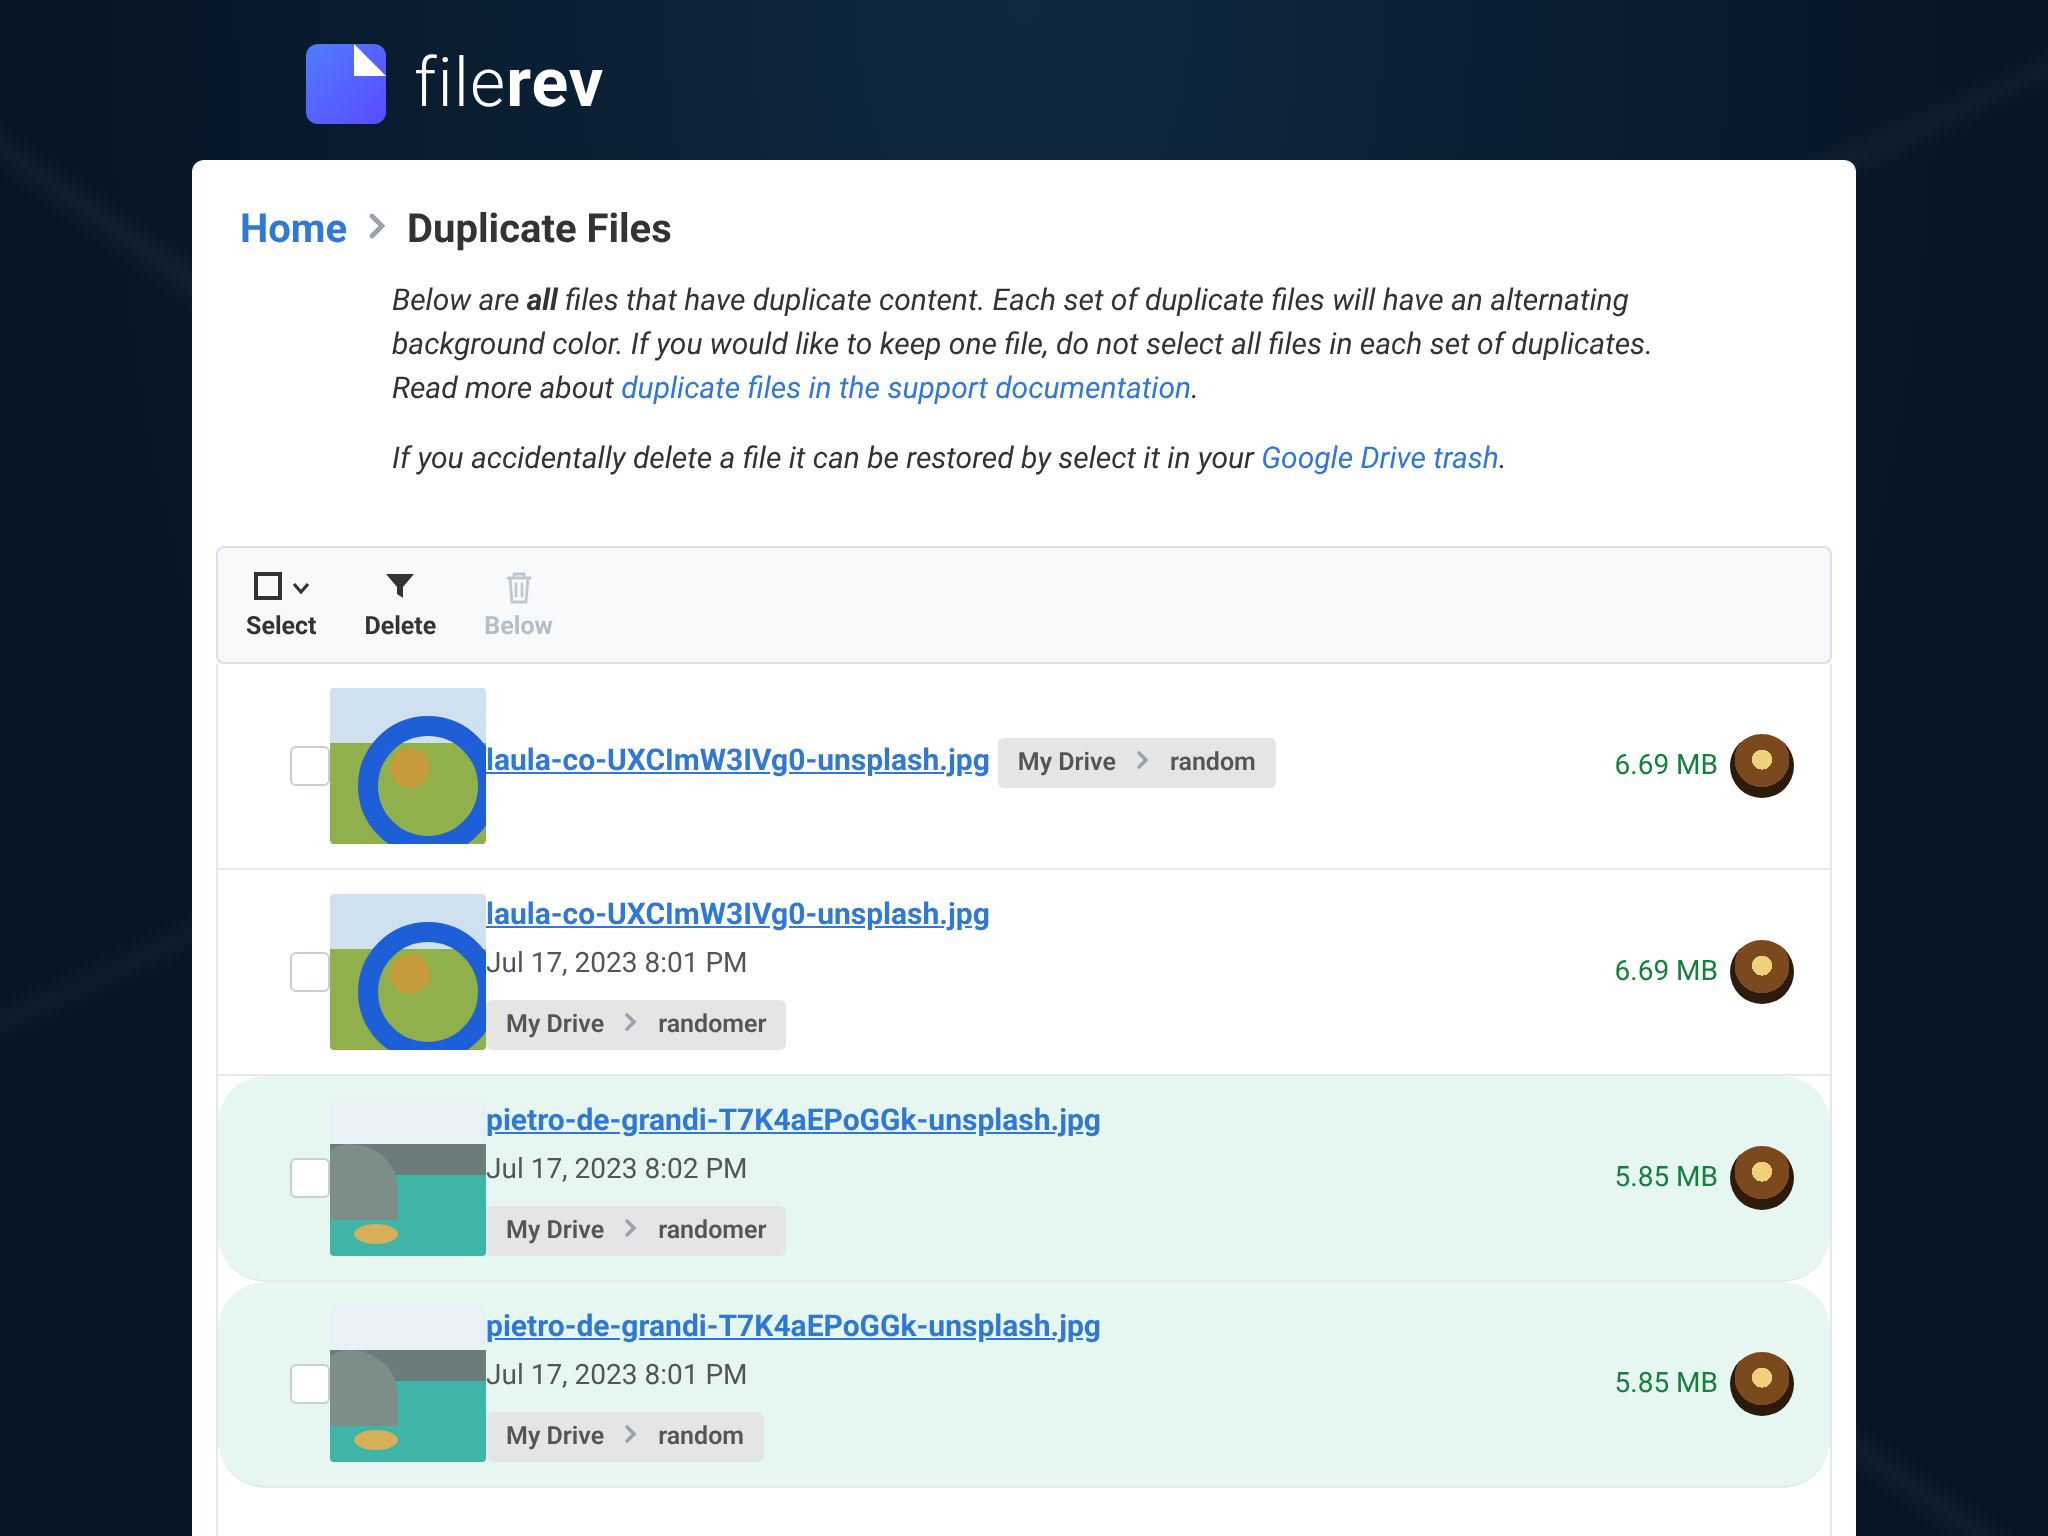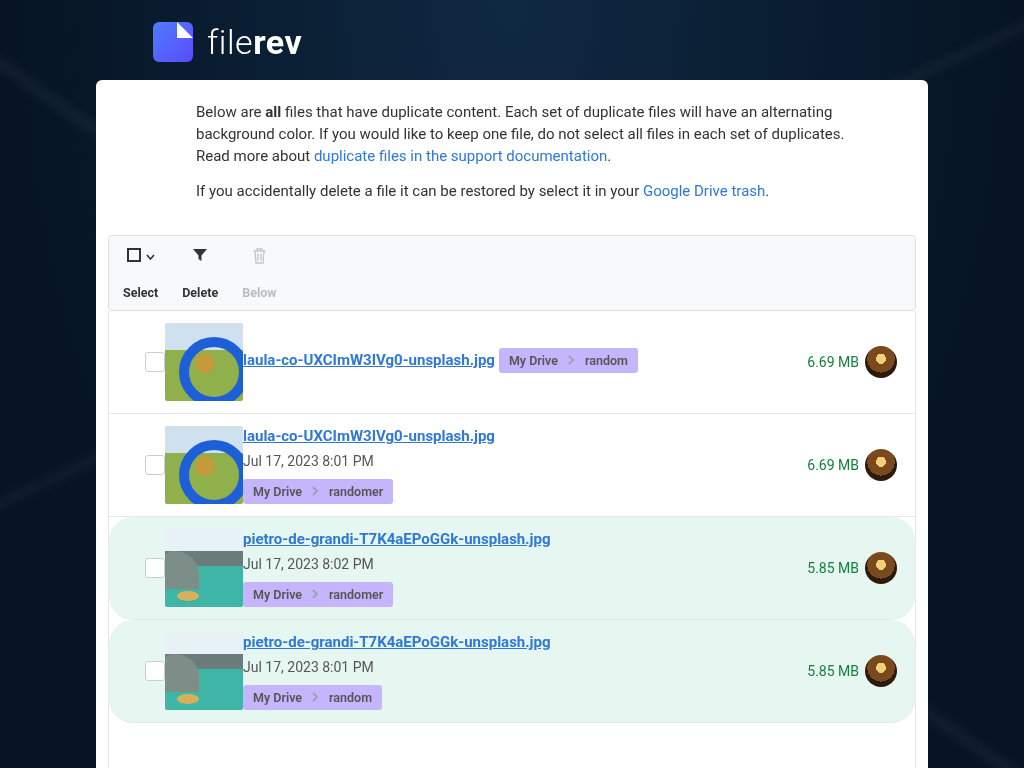--- a/index.html
+++ b/index.html
@@ -68,38 +68,39 @@
     font-weight: 700;
   }
   .breadcrumb a { color: #2f78d6; text-decoration: none; }
   .bc-sep { color: #9aa2ab; font-size: 16px; }
   .bc-current { color: #333; }
   .intro {
     padding: 0 80px 18px 100px;
     color: #333;
     font-size: 15px;
     line-height: 1.45;
+    font-style: italic;
   }
   .intro p { margin-bottom: 14px; }
   .intro a { color: #2f78d6; text-decoration: none; }
   .intro b { font-weight: 700; }
   .toolbar {
     margin: 0 12px;
     border: 1px solid #dcdfe3;
     border-radius: 4px;
     background: #f8f9fa;
     display: flex;
     align-items: center;
     padding: 10px 14px;
   }
   .tool {
     display: flex;
     flex-direction: column;
     align-items: center;
-    gap: 21px;
+    gap: 4px;
     margin-right: 24px;
     cursor: pointer;
     font-size: 12.5px;
     font-weight: 700;
     color: #333;
   }
   .tool.disabled { color: #b7bdc4; cursor: default; }
   .tool .ticon { height: 18px; display:flex; align-items:center; justify-content:center; }
   .tool.disabled svg { stroke: #c2c7cd; fill: #c2c7cd; }
   .spacer { flex: 1; }
@@ -176,21 +177,21 @@
     color: #2f78d6;
     font-weight: 700;
     font-size: 15px;
     margin-bottom: 8px;
     display: inline-block;
   }
   .file-date { color: #555; font-size: 14px; margin-bottom: 10px; }
   .path-chip {
     display: inline-flex;
     align-items: center;
-    background: #c4b5fd;
+    background: #e5e5e5;
     border-radius: 3px;
     padding: 5px 10px;
     font-size: 12.5px;
     color: #555;
     font-weight: 600;
     gap: 10px;
   }
   .path-chip .psep { color: #9aa2ab; }
   .file-size { color: #15803d; font-size: 14px; white-space: nowrap; margin-right: 6px; }
   .owner {
@@ -207,20 +208,29 @@
 
 <div class="logo-bar">
   <div class="logo-mark"></div>
   <div class="logo-text">
     <span>file</span><b>rev</b>
   </div>
 </div>
 
 <div class="panel">
 
+  <div class="breadcrumb">
+    <a href="#">Home</a>
+    <span class="bc-sep">
+      <svg width="10" height="14" viewBox="0 0 10 14">
+          <path d="M2 2 L7 7 L2 12" stroke="#9aa2ab" stroke-width="2.4" fill="none" stroke-linecap="round"></path>
+        </svg>
+    </span>
+    <span class="bc-current">Duplicate Files</span>
+  </div>
 
   <div class="intro">
     <p>
       <span>Below are </span><b>all</b><span> files that have duplicate content. Each set of duplicate files will have an alternating background color. If you would like to keep one file, do not select all files in each set of duplicates. Read more about </span><a href="#">duplicate files in the support documentation</a><span>.</span>
     </p>
     <p>
       <span>If you accidentally delete a file it can be restored by select it in your </span><a href="#">Google Drive trash</a><span>.</span>
     </p>
   </div>
 

